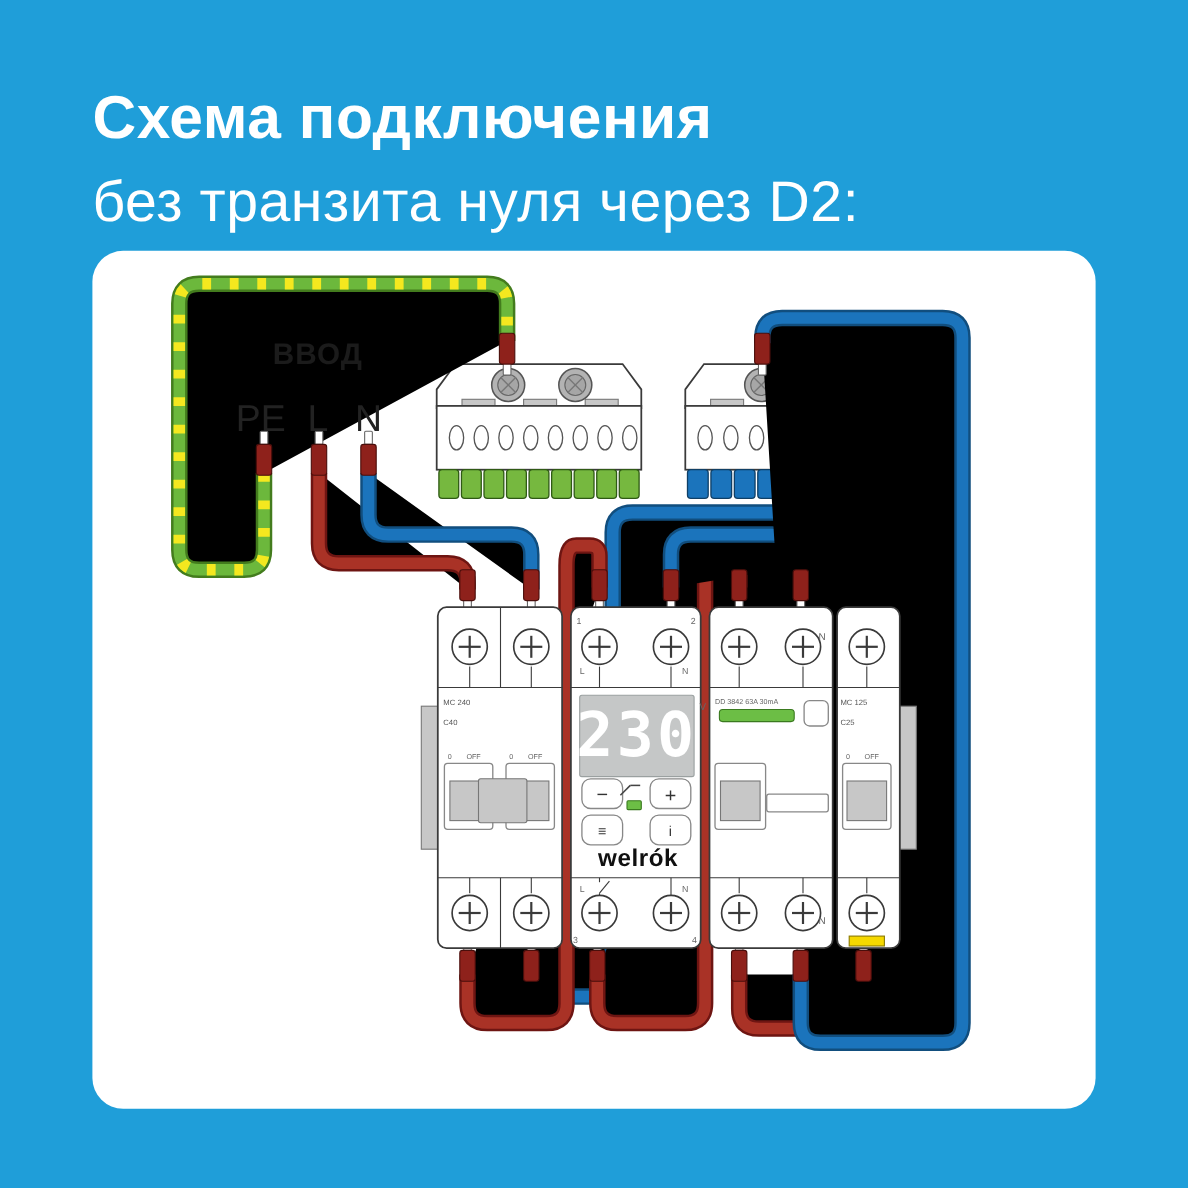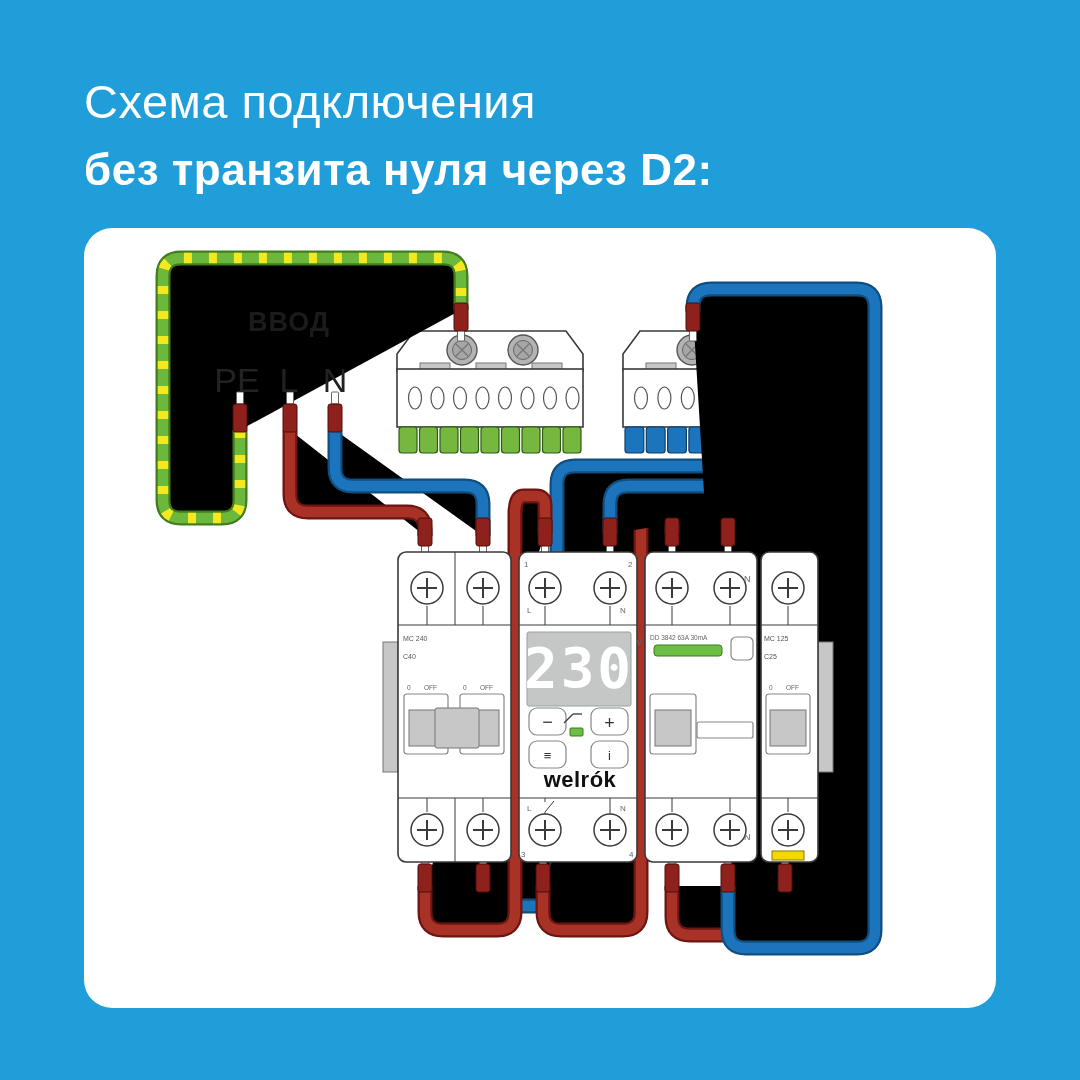--- a/index.html
+++ b/index.html
@@ -2,22 +2,22 @@
 <html style="--background: #1F9ED9; --card: #FFFFFF; --title-text: #FFFFFF; --wire-red: #A93226; --wire-blue: #1B74BC; --wire-pe-green: #6CB83C; --wire-pe-yellow: #F4E81F; --ferrule: #8E211B; --bus-pe: #76B83F; --bus-n: #1B74BC; --indicator-green: #6CBE45; --marker-yellow: #F5D800; --device-outline: #3A3A3A; --display-bg: #C5C7C7; --display-digits: #FFFFFF; --part-gray: #C7C7C7;"><head>
 <meta charset="utf-8">
 <style>
   html,body{margin:0;padding:0}
   body{
     width:1080px;height:1080px;position:relative;overflow:hidden;
     background:var(--background,#1F9ED9);
     font-family:"Liberation Sans",sans-serif;
   }
   .title{position:absolute;left:84px;top:74px;color:var(--title-text,#fff)}
-  .title .l1{font-size:47px;font-weight:400;letter-spacing:.5px}
-  .title .l2{font-size:44px;font-weight:700;margin-top:16px;letter-spacing:.5px}
+  .title .l1{font-size:55px;font-weight:700;letter-spacing:.5px}
+  .title .l2{font-size:52px;font-weight:400;margin-top:16px;letter-spacing:.5px}
   .card{
     position:absolute;left:84px;top:228px;width:912px;height:780px;
     background:var(--card,#fff);border-radius:28px;
   }
   svg{position:absolute;left:0;top:0}
   
   .wo,.wc,.wy{fill:none;stroke-linejoin:round}
   .wo{stroke-width:15}
   .wc{stroke-width:10.5}
   .red-o{stroke:#6E1512}.red-c{stroke:var(--wire-red,#A93226)}

